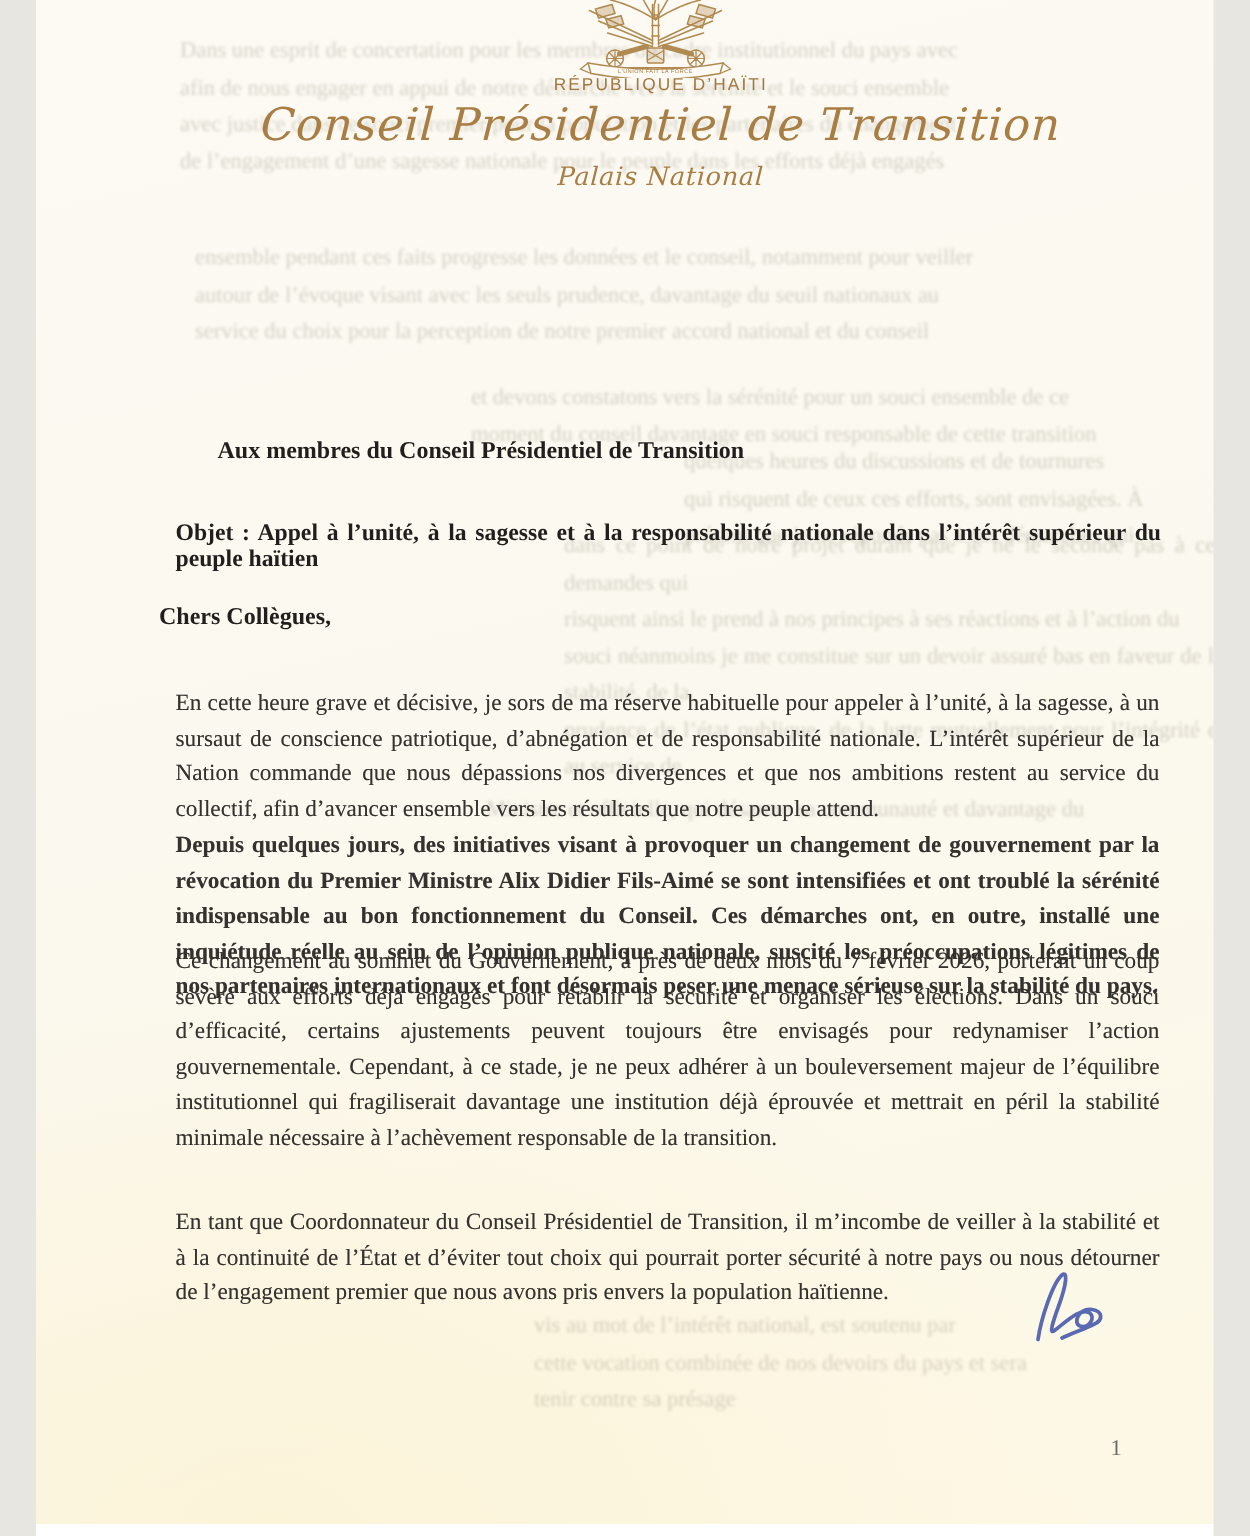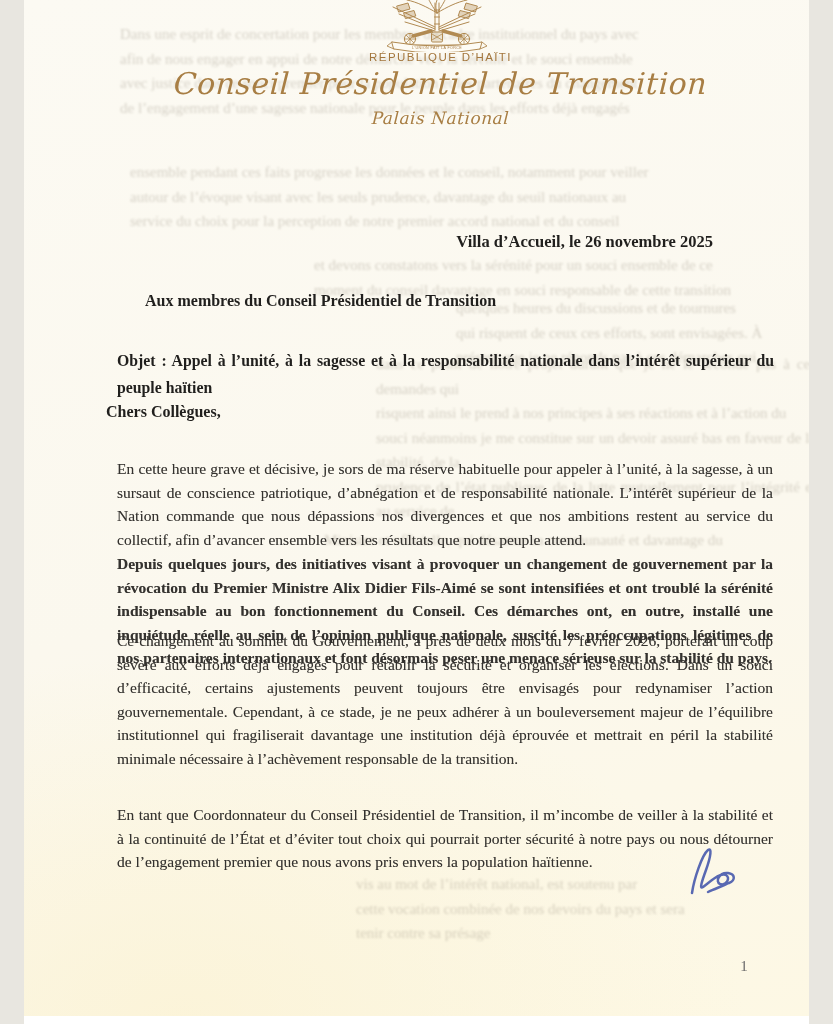--- a/index.html
+++ b/index.html
@@ -29,21 +29,21 @@
               letter-spacing:.5px;color:#a87e44;transform:skewX(-3deg);}
   .seat-script{position:absolute;left:0;top:108px;width:833px;text-align:center;
                font-family:"DejaVu Serif", serif;font-style:italic;font-size:17px;
                letter-spacing:.5px;color:#a87e44;transform:skewX(-3deg);}
 
   .dateline{position:absolute;top:232px;right:96px;font-weight:700;font-size:16.5px;color:#201f1d;}
 
   .recipients{position:absolute;left:93px;top:290px;font-weight:700;font-size:16px;
               line-height:21.5px;color:#201f1d;margin-left:28px;}
   .subject{position:absolute;left:93px;top:347px;width:657px;font-weight:700;font-size:15.8px;
-           line-height:27px;text-align:justify;color:#201f1d;}
+           line-height:17px;text-align:justify;color:#201f1d;}
   .salutation{position:absolute;left:82px;top:403px;font-weight:700;font-size:16px;color:#201f1d;}
 
   .body-par{position:absolute;left:93px;width:656px;font-size:15.5px;line-height:23.5px;
             text-align:justify;color:#34322f;text-shadow:0 0 .4px rgba(45,42,38,.35);margin-top:13px;}
   .p1{top:444px;} .p2{top:539px;font-weight:bold;} .p3{top:616px;} .p4{top:790px;}
 
   .paraph{position:absolute;left:662px;top:843px;}
   .page-number{position:absolute;left:706px;top:958px;width:28px;text-align:center;
                font-size:15px;color:#6b6b6b;}
 </style>
@@ -131,21 +131,20 @@
         <path d="M7,42 Q52,50 97,42 L95,49 Q52,57 9,49 Z" fill="#fdfbf4"></path>
         <path d="M7,42 L2,46 L9,49 M97,42 L102,46 L95,49" stroke-width=".9"></path>
       </g>
       <text x="52" y="48.6" text-anchor="middle" font-family="Liberation Sans, sans-serif" font-size="3.6" letter-spacing="0.4" fill="#a3763c">L'UNION FAIT LA FORCE</text>
     </svg>
   </div>
   <div class="country">RÉPUBLIQUE D’HAÏTI</div>
   <div class="org-script">Conseil Présidentiel de Transition</div>
   <div class="seat-script">Palais National</div>
 
-  <div class="dateline">Villa d’Accueil, le 26 novembre 2025</div>
 
   <div class="recipients">
     <div>Aux membres du Conseil Présidentiel de Transition</div>
   </div>
 
   <div class="subject">Objet : Appel à l’unité, à la sagesse et à la responsabilité nationale dans l’intérêt supérieur du peuple haïtien</div>
 
   <div class="salutation">Chers Collègues,</div>
 
   <div class="body-par p1">En cette heure grave et décisive, je sors de ma réserve habituelle pour appeler à l’unité, à la sagesse, à un sursaut de conscience patriotique, d’abnégation et de responsabilité nationale. L’intérêt supérieur de la Nation commande que nous dépassions nos divergences et que nos ambitions restent au service du collectif, afin d’avancer ensemble vers les résultats que notre peuple attend.</div>

